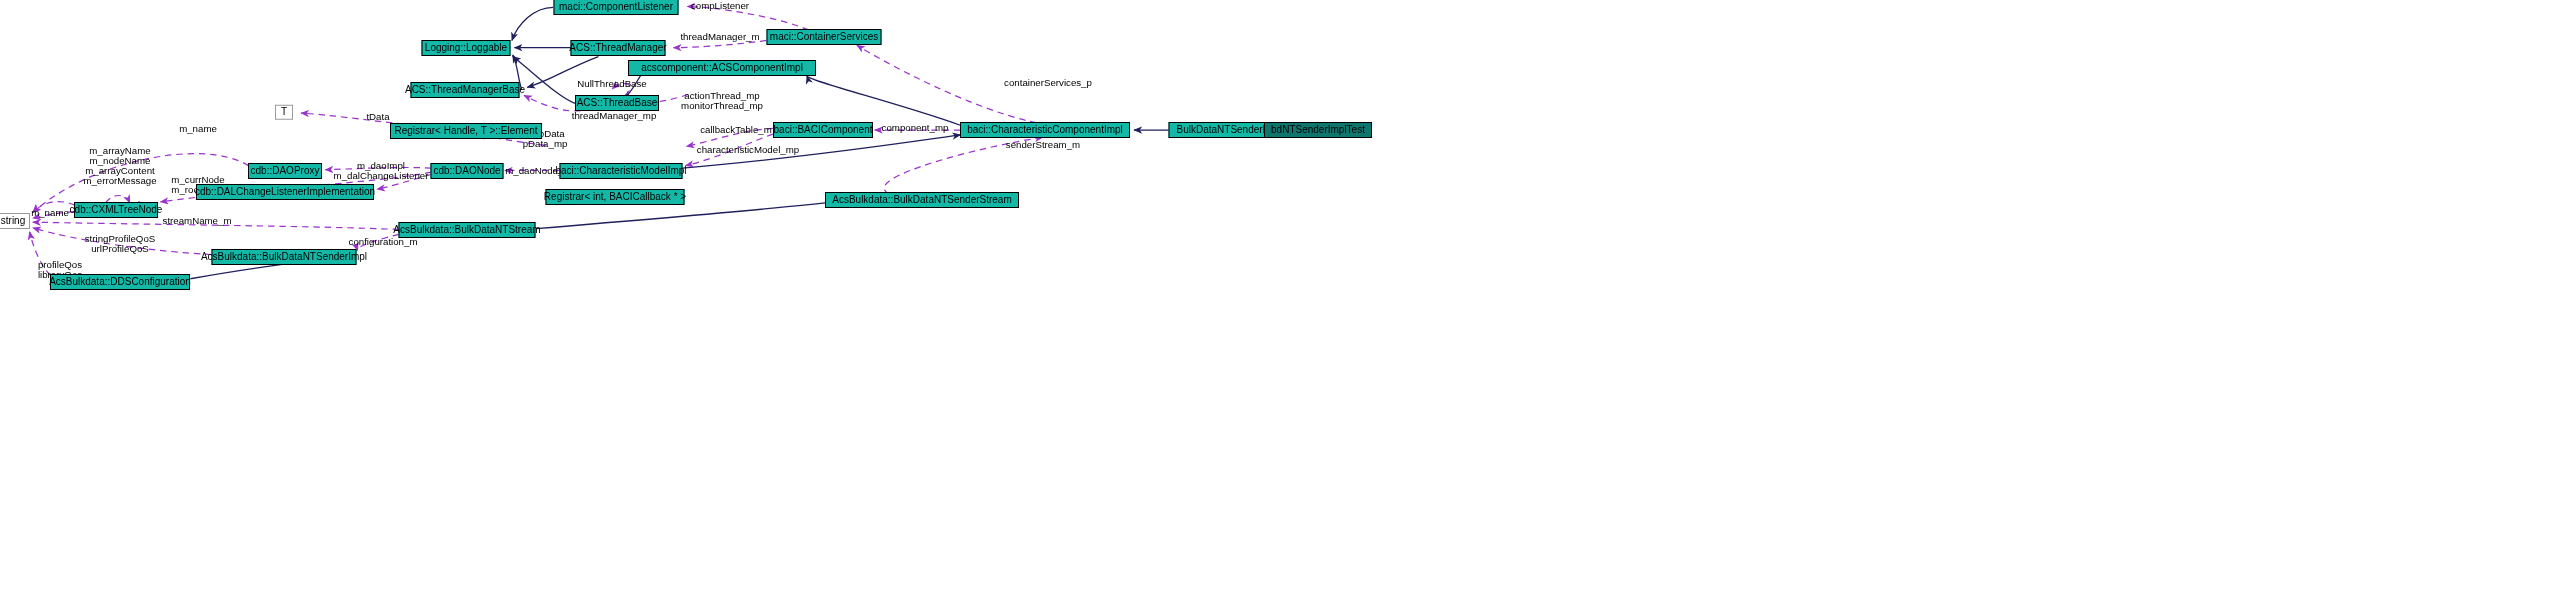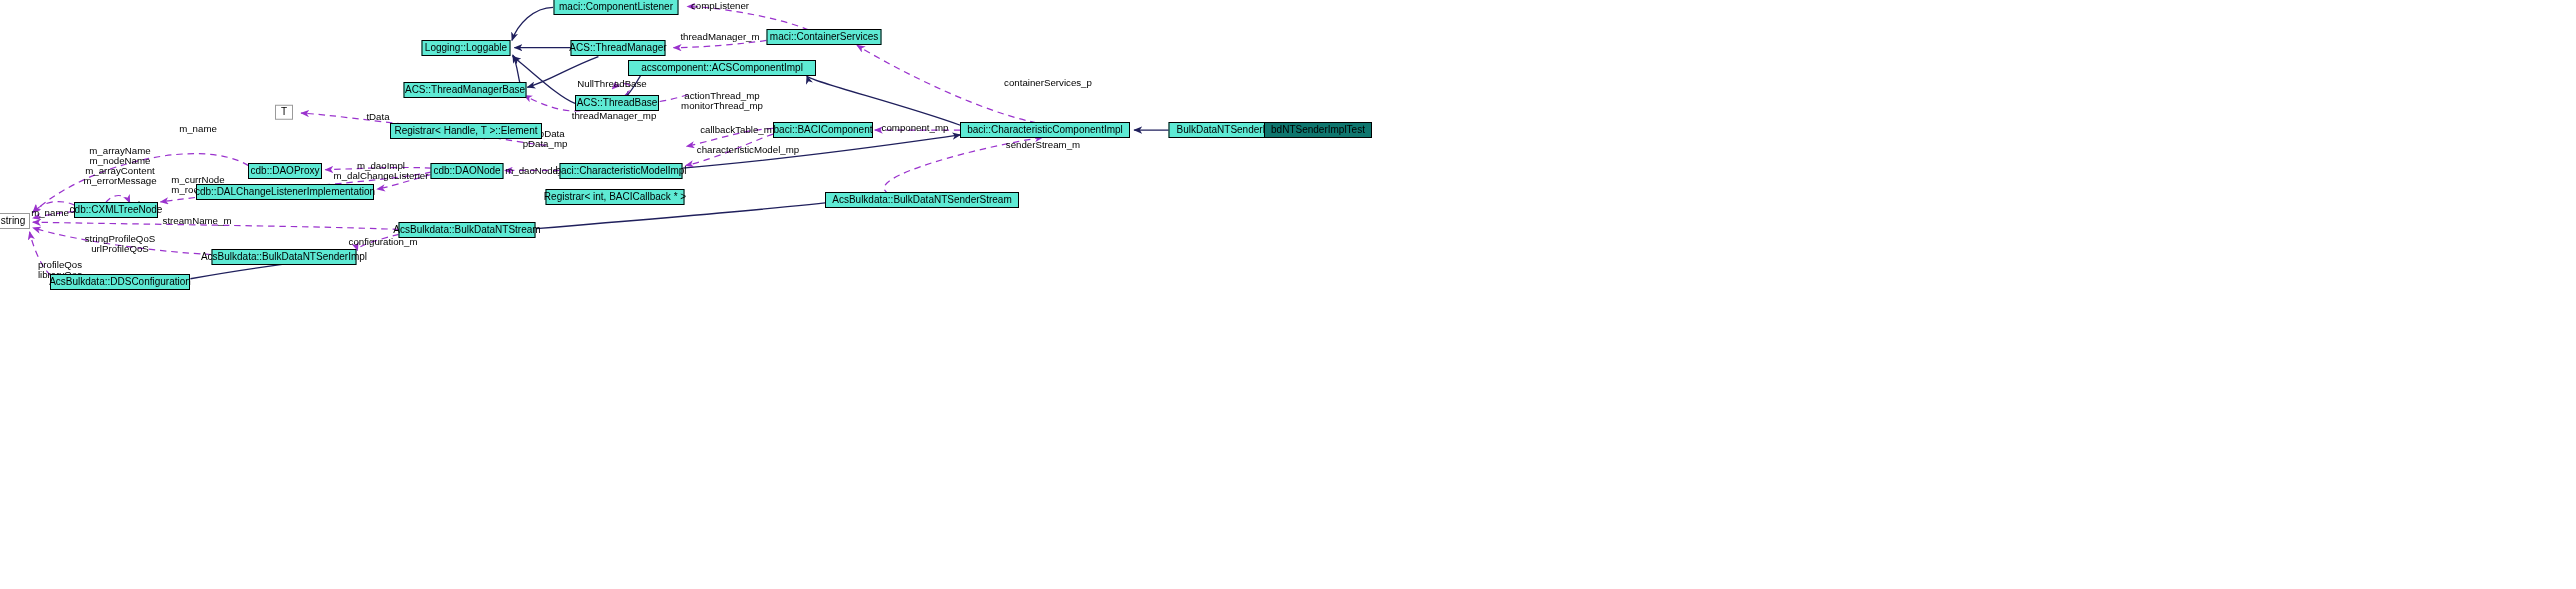--- a/index.html
+++ b/index.html
@@ -18,21 +18,21 @@
   }
   #edge-layer {
     position: absolute;
     left: 0; top: 0;
     width: 2576px;
     height: 589px;
   }
   .node {
     position: absolute;
     box-sizing: border-box;
-    background: #5eead4;
+    background: #14b8a6;
     border: 0.8px solid #000000;
     color: #000000;
     font-size: 10px;
     line-height: 1;
     white-space: nowrap;
     display: flex;
     align-items: center;
     justify-content: center;
     padding: 0 4px;
     height: 16px;
@@ -116,21 +116,21 @@
       <path d="M62,341 C50,330 40,305 36,287"></path>
     </g>
   </svg>
 
   <div id="nodes">
       <div class="node" style="left: 616px; top: 7.3px; width: 125px; height: 16px;">maci::ComponentListener</div>
       <div class="node" style="left: 824px; top: 37px; width: 115px; height: 16px;">maci::ContainerServices</div>
       <div class="node" style="left: 466px; top: 48px; width: 89px; height: 16px;">Logging::Loggable</div>
       <div class="node" style="left: 618px; top: 48px; width: 95px; height: 16px;">ACS::ThreadManager</div>
       <div class="node" style="left: 722px; top: 68px; width: 188px; height: 16px;">acscomponent::ACSComponentImpl</div>
-      <div class="node" style="left: 465px; top: 90px; width: 123px; height: 16px;">ACS::ThreadManagerBase</div>
+      <div class="node" style="left: 465px; top: 90px; width: 109px; height: 16px;">ACS::ThreadManagerBase</div>
       <div class="node" style="left: 617px; top: 103px; width: 84px; height: 16px;">ACS::ThreadBase</div>
       <div class="node faint" style="left: 284px; top: 112px; width: 18px; height: 14.5px;">T</div>
       <div class="node" style="left: 823px; top: 130px; width: 100px; height: 16px;">baci::BACIComponent</div>
       <div class="node" style="left: 1045px; top: 130px; width: 170px; height: 16px;">baci::CharacteristicComponentImpl</div>
       <div class="node" style="left: 1229px; top: 130px; width: 121px; height: 16px;">BulkDataNTSenderImpl</div>
       <div class="node highlight" style="left: 1318px; top: 130px; width: 108px; height: 16px;">bdNTSenderImplTest</div>
       <div class="node" style="left: 466px; top: 131px; width: 152px; height: 16px;">Registrar&lt; Handle, T &gt;::Element</div>
       <div class="node" style="left: 615px; top: 149px; width: 139px; height: 16px; margin-top: 48px;">Registrar&lt; int, BACICallback * &gt;</div>
       <div class="node" style="left: 285px; top: 171px; width: 74px; height: 16px;">cdb::DAOProxy</div>
       <div class="node" style="left: 467px; top: 171px; width: 73px; height: 16px;">cdb::DAONode</div>

